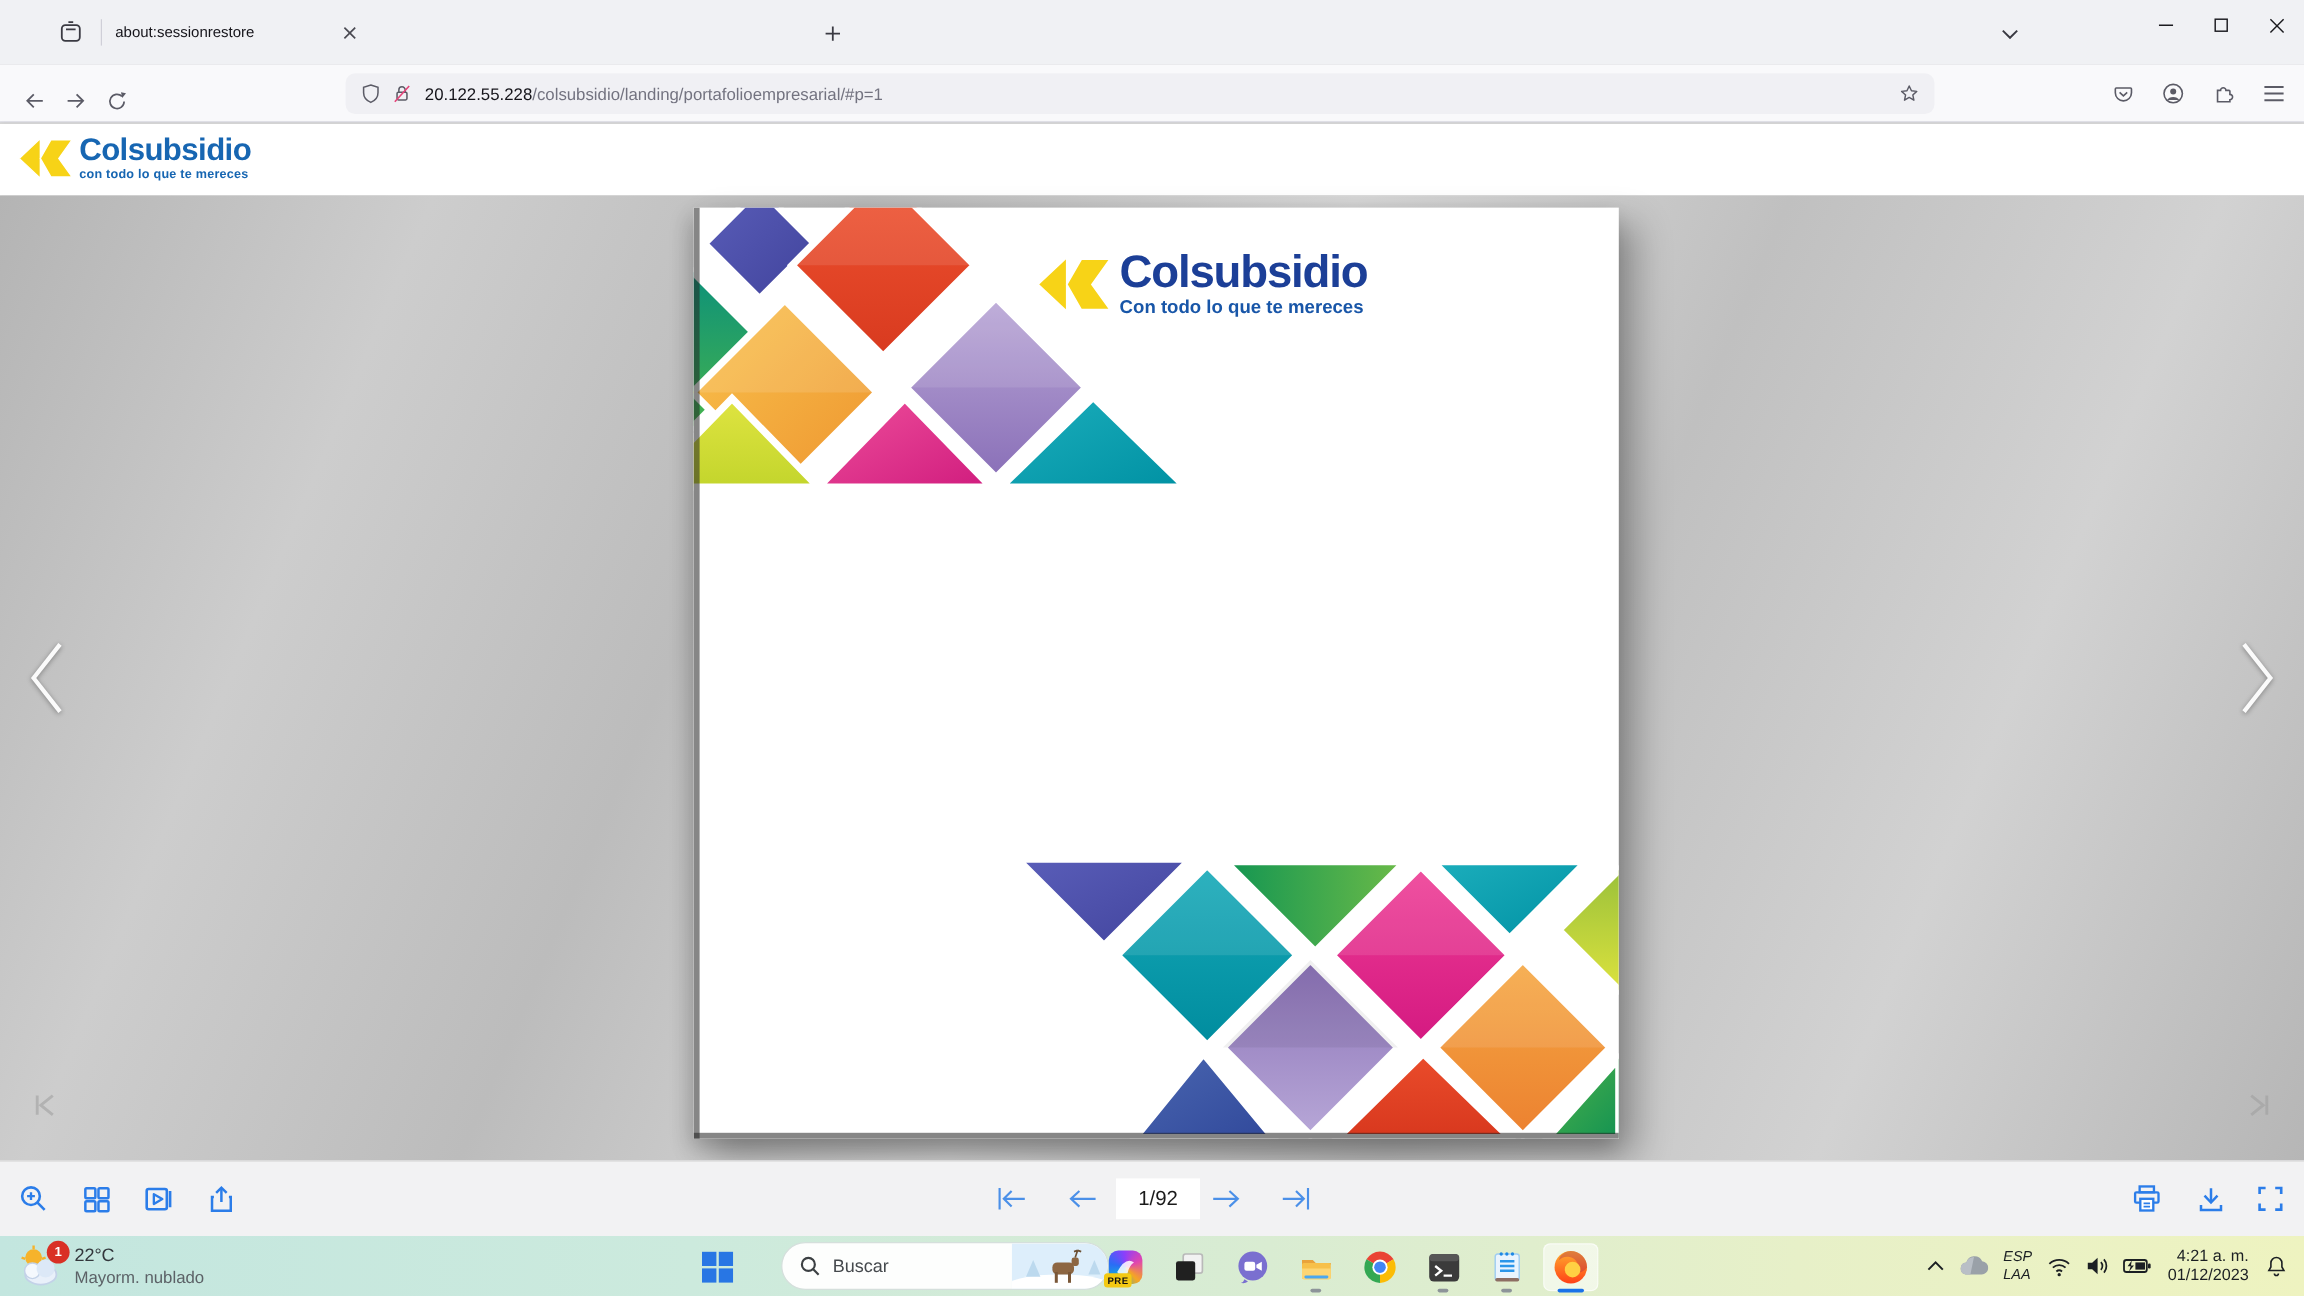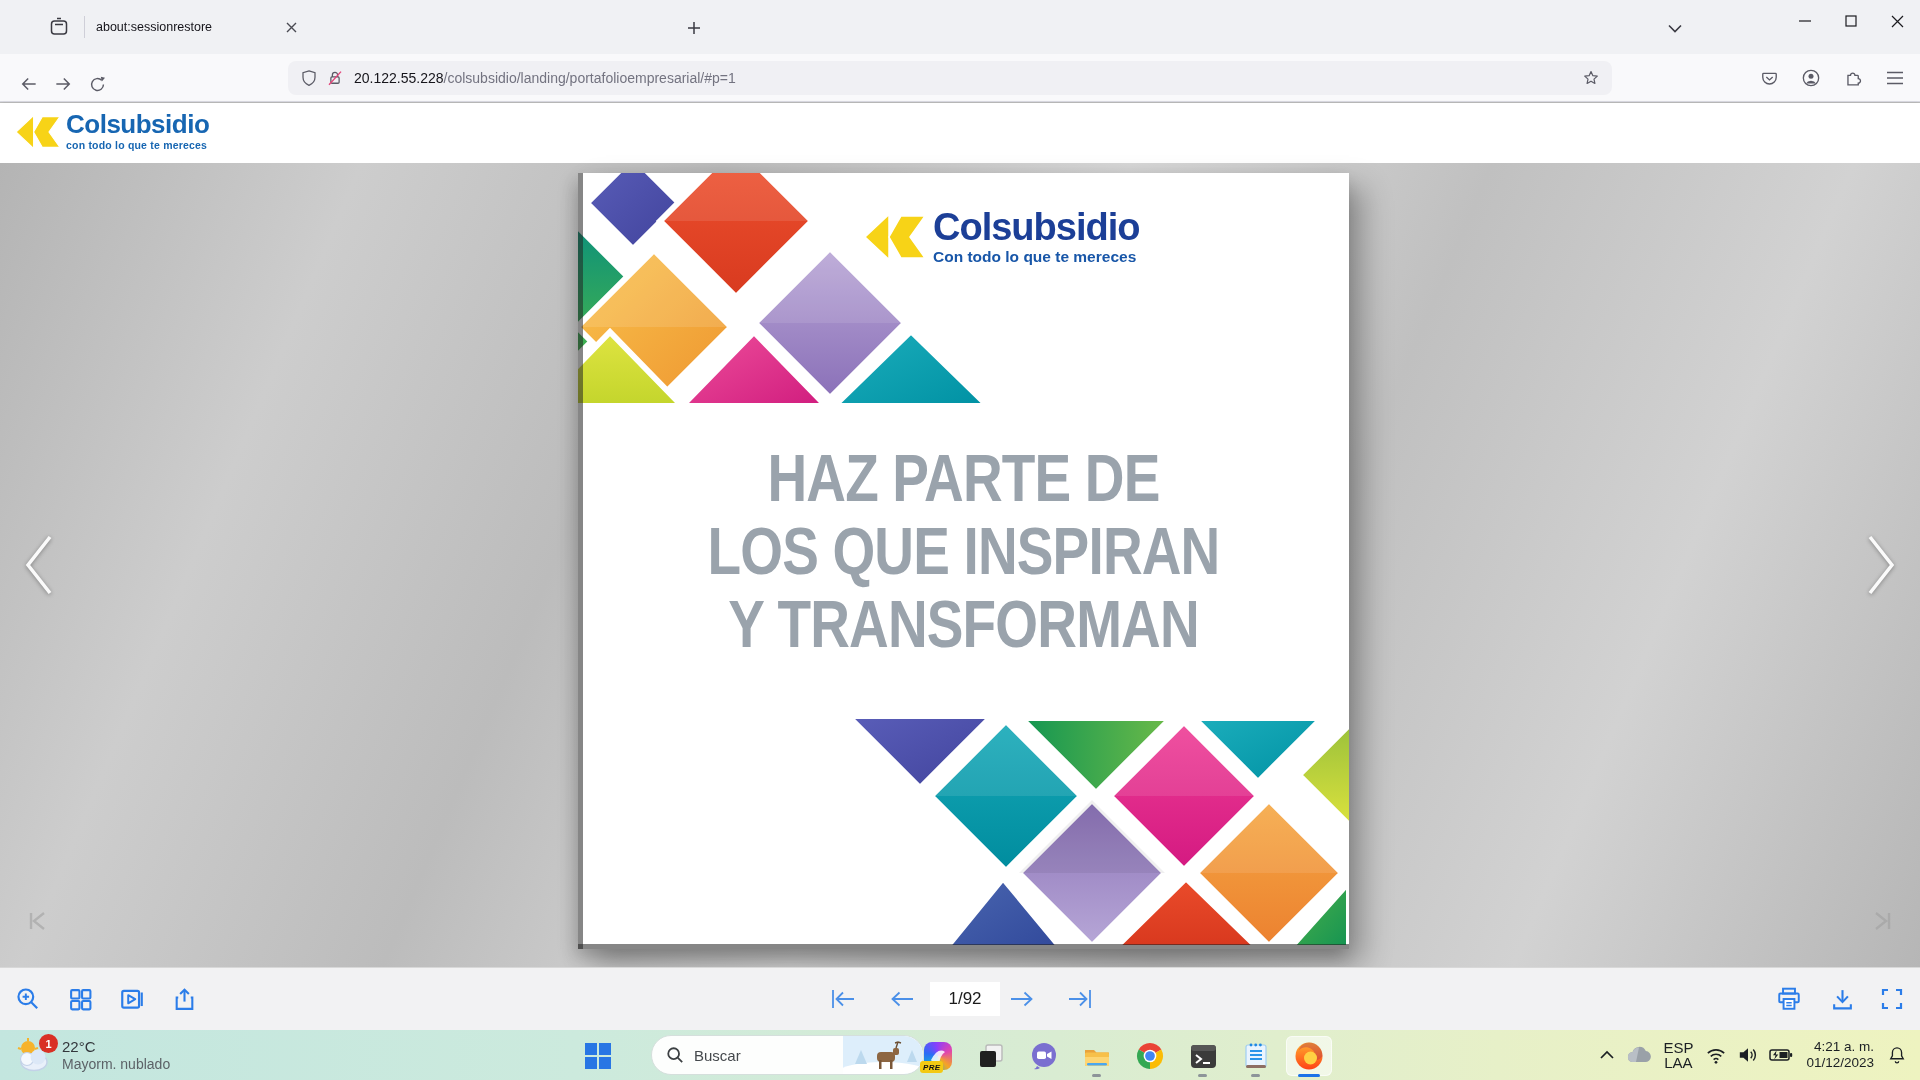--- a/index.html
+++ b/index.html
@@ -70,33 +70,33 @@
   
   .taskbar { position:absolute; left:0; top:1030px; width:1920px; height:50px;
     background:linear-gradient(90deg,#c3e6df 0%,#cceadd 30%,#d9ecd2 55%,#e7f0c8 78%,#eef3c0 100%); }
   .weather { position:absolute; left:8px; top:4px; display:flex; align-items:center; height:42px; padding:0 6px; border-radius:6px; }
   .weather-icon-wrap { position:relative; width:40px; height:38px; }
   .weather-badge { position:absolute; right:-4px; top:-2px; width:19px; height:19px; background:#d93025; border-radius:50%;
     color:#fff; font-size:11px; font-weight:bold; display:flex; align-items:center; justify-content:center; z-index:2; }
   .weather-text { margin-left:8px; }
   .weather-temp { font-size:15px; color:#33373c; line-height:18px; }
   .weather-cond { font-size:14px; color:#5c6267; line-height:17px; }
-  .tb-icon { position:absolute; top:6px; width:46px; height:40px; display:flex; align-items:center; justify-content:center; border-radius:6px;font-style:italic; }
+  .tb-icon { position:absolute; top:6px; width:46px; height:40px; display:flex; align-items:center; justify-content:center; border-radius:6px; }
   .tb-dash { position:absolute; top:44px; width:9px; height:3px; border-radius:2px; background:#8d9499; }
   .tb-dash.active { width:22px; background:#1a72e8; }
   .ff-plate { background:rgba(255,255,255,.55); box-shadow:inset 0 0 0 1px rgba(255,255,255,.6); }
   .search-pill { position:absolute; left:651px; top:5px; width:273px; height:40px; background:rgba(255,255,255,.95);
     border:1px solid #d5dfdc; border-radius:20px; display:flex; align-items:center; padding-left:14px; overflow:hidden; }
   .search-label { font-size:15px; color:#45494d; margin-left:10px; flex:1 1 auto; }
   .search-scene { width:80px; height:38px; border-radius:0 19px 19px 0; overflow:hidden; flex:0 0 auto; }
   .copilot-badge { position:absolute; left:-4px; bottom:-3px; background:#f3c913; color:#111; font-size:8px; font-weight:bold;
     padding:1.5px 3px; border-radius:3px; letter-spacing:.3px; }
   .tray { position:absolute; right:0; top:0; height:50px; display:flex; align-items:center; }
   .tray-btn { height:40px; display:flex; align-items:center; justify-content:center; border-radius:6px; padding:0 5px; }
-  .tray-lang { text-align:center; font-size:15px; color:#1b1f23; line-height:15px; padding:0 7px; }
+  .tray-lang { font-size:12px; color:#1b1f23; line-height:15px; padding:0 7px;font-style:italic; }
   .tray-clock { text-align:right; font-size:13.5px; color:#1b1f23; line-height:16px; padding:0 8px; }
 </style>
 </head>
 <body>
 
 <div class="screen">
 
   <div class="tabbar">
     <div class="ffview-btn">
       <svg width="20" height="20" viewBox="0 0 20 20">
@@ -340,25 +340,20 @@
         <svg width="60" height="60" viewBox="0 0 40 40">
           <polygon points="0,20 16,5 16,35" fill="#f7d317" stroke="#fff" stroke-width="1"></polygon>
           <path d="M24,6 L40,6 L30,20 L40,34 L24,34 L16,20 Z" fill="#f7d317" stroke="#fff" stroke-width="1"></path>
         </svg>
         <div class="page-logo-text">
           <div class="page-brand">Colsubsidio</div>
           <div class="page-tagline">Con todo lo que te mereces</div>
         </div>
       </div>
 
-      <div class="headline">
-        <div>HAZ PARTE DE</div>
-        <div>LOS QUE INSPIRAN</div>
-        <div>Y TRANSFORMAN</div>
-      </div>
 
       <div class="page-edge-left"></div>
       <div class="page-edge-bottom"></div>
     </div>
 
     <svg class="pager-chevron left" width="36" height="64" viewBox="0 0 36 64">
       <polyline points="30,4 8,32 30,60" fill="none" stroke="#fbfbfb" stroke-width="3.5"></polyline>
     </svg>
     <svg class="pager-chevron right" width="36" height="64" viewBox="0 0 36 64">
       <polyline points="6,4 28,32 6,60" fill="none" stroke="#fbfbfb" stroke-width="3.5"></polyline>

